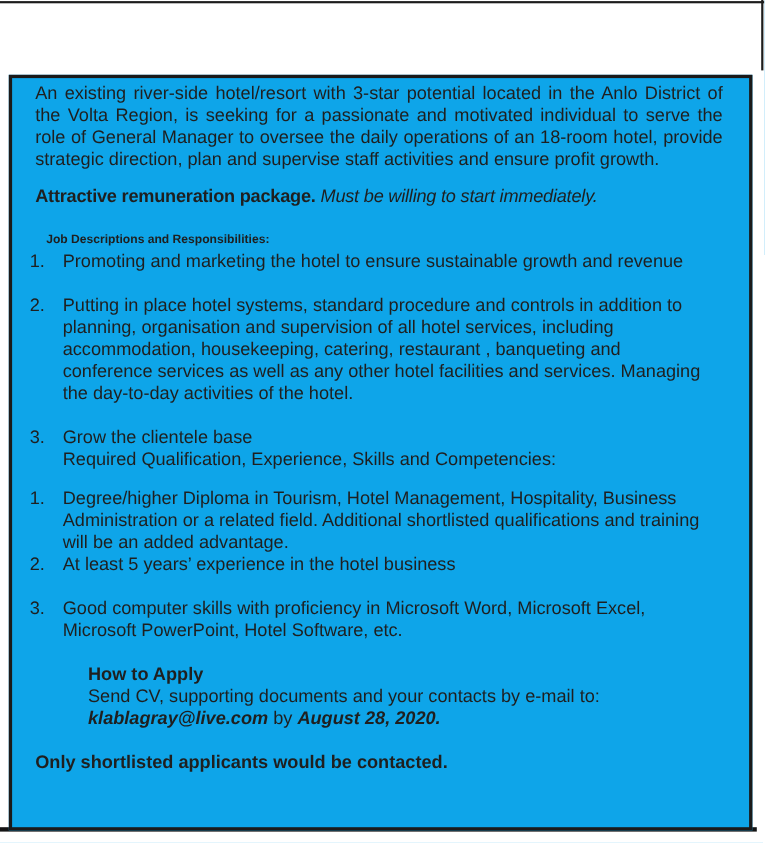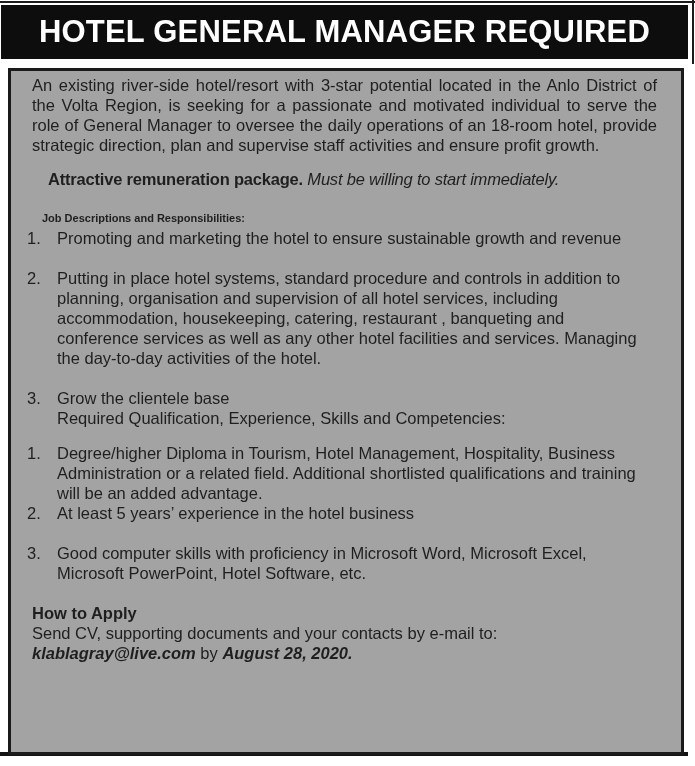--- a/index.html
+++ b/index.html
@@ -38,70 +38,67 @@
     font-weight: bold;
     letter-spacing: 0.2px;
     white-space: nowrap;
   }
   
   .body-box {
     position: absolute; top: 68px; left: 8px;
     width: 676px; height: 687px;
     box-sizing: border-box;
     border: 3px solid #1a1a1a;
-    background: #a3a3a3;
+    background: #0ea5e9;
     padding: 4px 24px 0 21px;
     font-size: 16.5px;
     line-height: 20px;
   }
   .intro {
     margin: 0;
     text-align: justify;
   }
   .highlight {
     margin: 14px 0 0 0;
     white-space: nowrap;
     letter-spacing: -0.2px;
   }
-  .highlight .b { font-weight: bold; font-style: normal; margin-left: 16px; }
+  .highlight .b { font-weight: bold; font-style: normal; }
   .highlight .bi { font-weight: normal; font-style: italic; }
   .section-heading {
     margin: 19px 0 0 10px;
     font-size: 11px;
     font-weight: bold;
     line-height: 20px;
   }
   .list { margin-left: -5px; }
   .list-item { display: flex; align-items: flex-start; }
   .list-item.gap-before { margin-top: 20px; }
   .list-item.gap-before-sm { margin-top: 15px; }
   .num { width: 30px; flex: 0 0 30px; }
   .item-text { max-width: 592px; }
-  .apply-block { margin-top: 20px; }
+  .apply-block { margin-top: 20px; margin-left: 48px; }
   .apply-heading { margin: 0; font-size: 16.5px; font-weight: bold; line-height: 20px; }
   .apply-line { margin: 0; }
   .email-line { margin: 0; }
   .email-line .bi { font-weight: bold; font-style: italic; }
   .footer-note {
     margin: 20px 0 0 0;
     font-weight: bold;
   }
 </style>
 </head>
 <body>
 
 <div class="page">
 
   <div class="scan-top-line"></div>
   <div class="scan-right-line"></div>
   <div class="scan-bottom-line"></div>
 
-  <div class="header-bar">
-    <h1 class="ad-title">HOTEL GENERAL MANAGER REQUIRED</h1>
-  </div>
 
   <div class="body-box">
 
     <p class="intro">An existing river-side hotel/resort with 3-star potential located in the Anlo District of the Volta Region, is seeking for a passionate and motivated individual to serve the role of General Manager to oversee the daily operations of an 18-room hotel, provide strategic direction, plan and supervise staff activities and ensure profit growth.</p>
 
     <p class="highlight"><span class="b">Attractive remuneration package.</span> <span class="bi">Must be willing to start immediately.</span></p>
 
     <h2 class="section-heading">Job Descriptions and Responsibilities:</h2>
 
     <div class="list">
@@ -136,15 +133,16 @@
         <span class="item-text">Good computer skills with proficiency in Microsoft Word, Microsoft Excel, Microsoft PowerPoint, Hotel Software, etc.</span>
       </div>
     </div>
 
     <div class="apply-block">
       <h3 class="apply-heading">How to Apply</h3>
       <p class="apply-line">Send CV, supporting documents and your contacts by e-mail to:</p>
       <p class="email-line"><span class="bi">klablagray@live.com</span><span> by </span><span class="bi">August 28, 2020.</span></p>
     </div>
 
+    <p class="footer-note">Only shortlisted applicants would be contacted.</p>
 
   </div>
 </div>
 
 </body></html>

